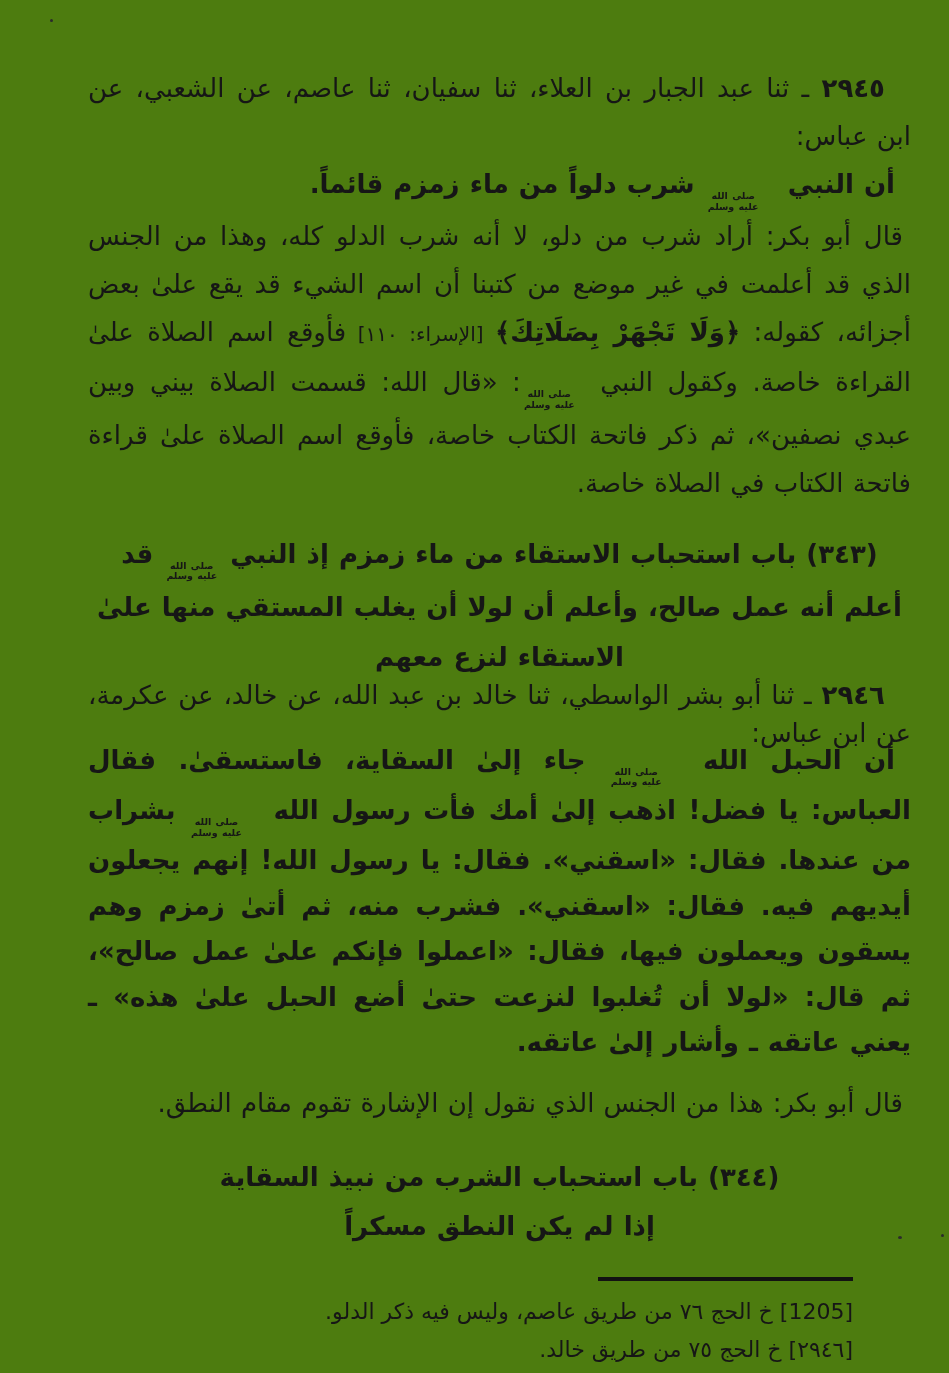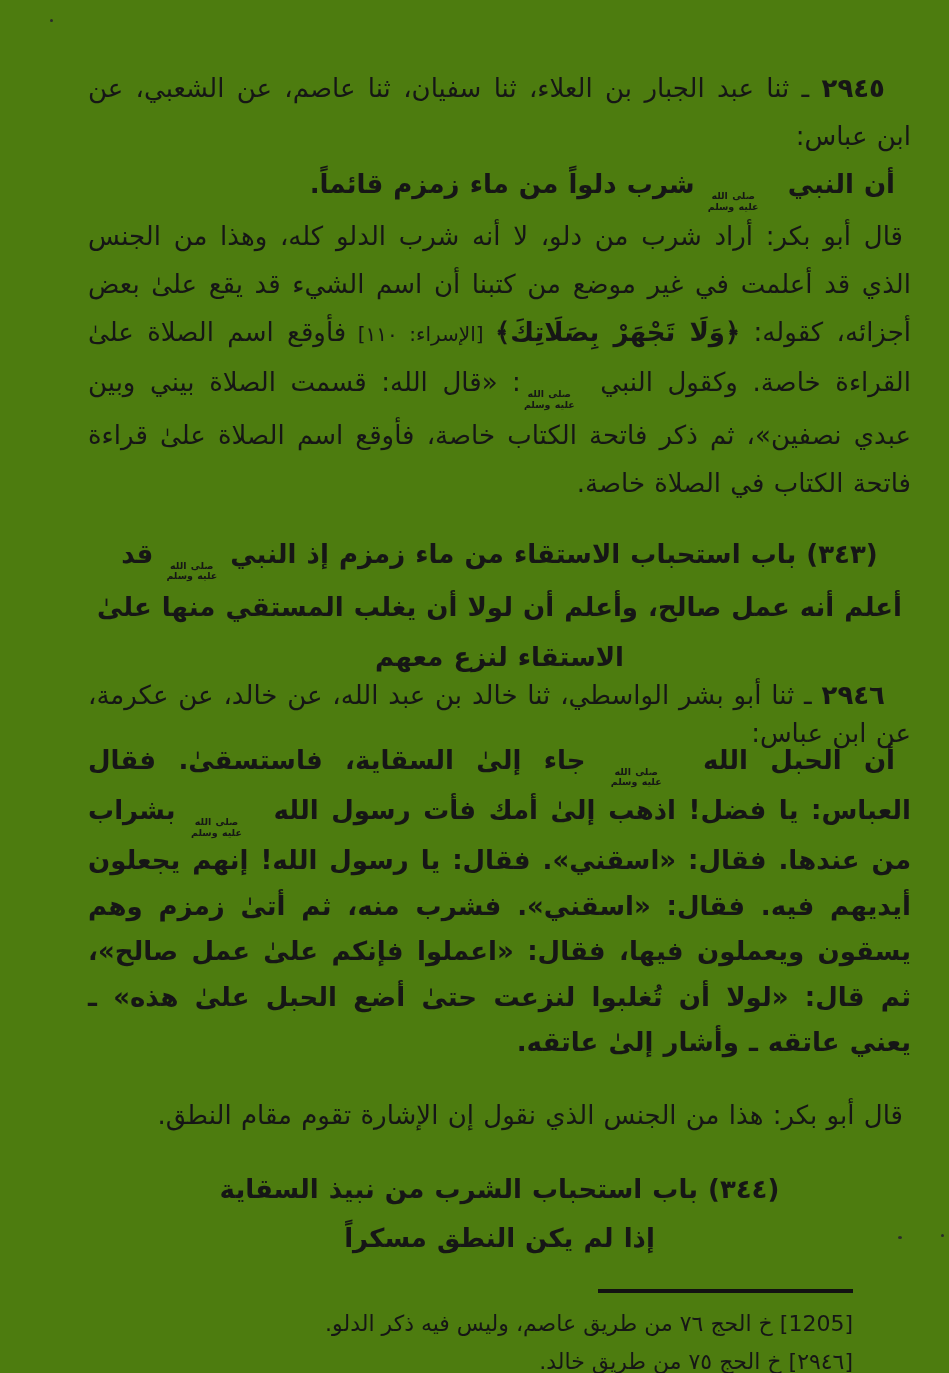--- a/index.html
+++ b/index.html
@@ -32,21 +32,21 @@
   .chapter-heading{
     font-weight:700;
     text-align:center;
     font-size:26px;
     line-height:50px;
     text-indent:0;
   }
   .h343{margin-top:22px;}
   .isnad-2{margin-top:-6px;line-height:38px;}
   .matn-2{margin-top:-14px;line-height:45.5px;}
-  .comment-2{margin-top:26px;line-height:46px;}
+  .comment-2{margin-top:14px;line-height:46px;}
   .h344{margin-top:27px;line-height:48px;}
   .verse{font-weight:700;}
   .verse-ref{font-size:20px;}
   
   .saw{
     display:inline-flex;
     flex-direction:column;
     align-items:center;
     vertical-align:-6px;
     font-size:9.5px;

